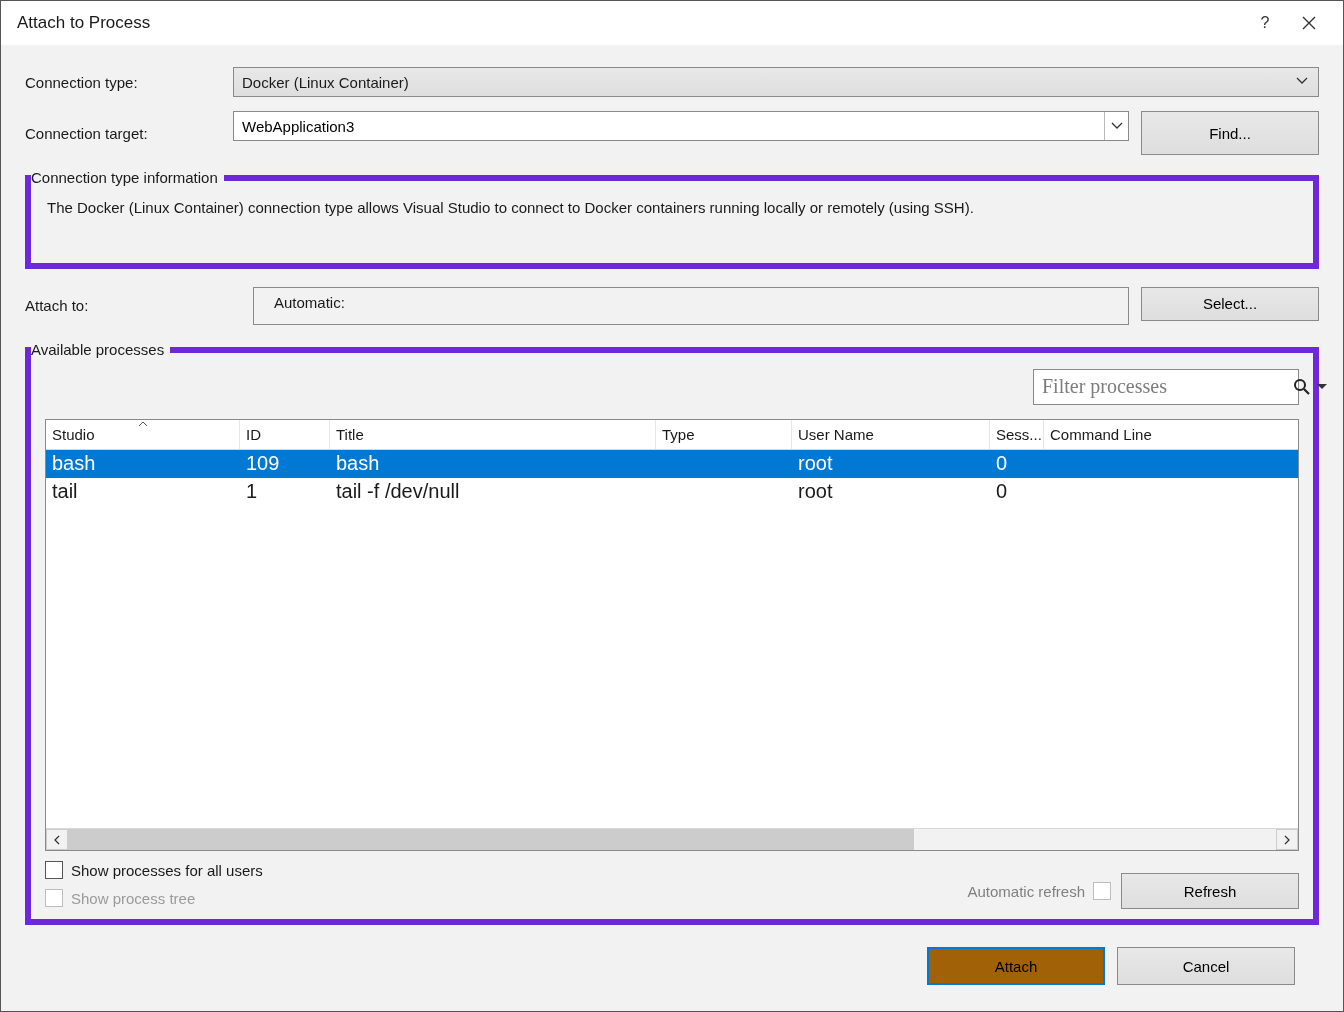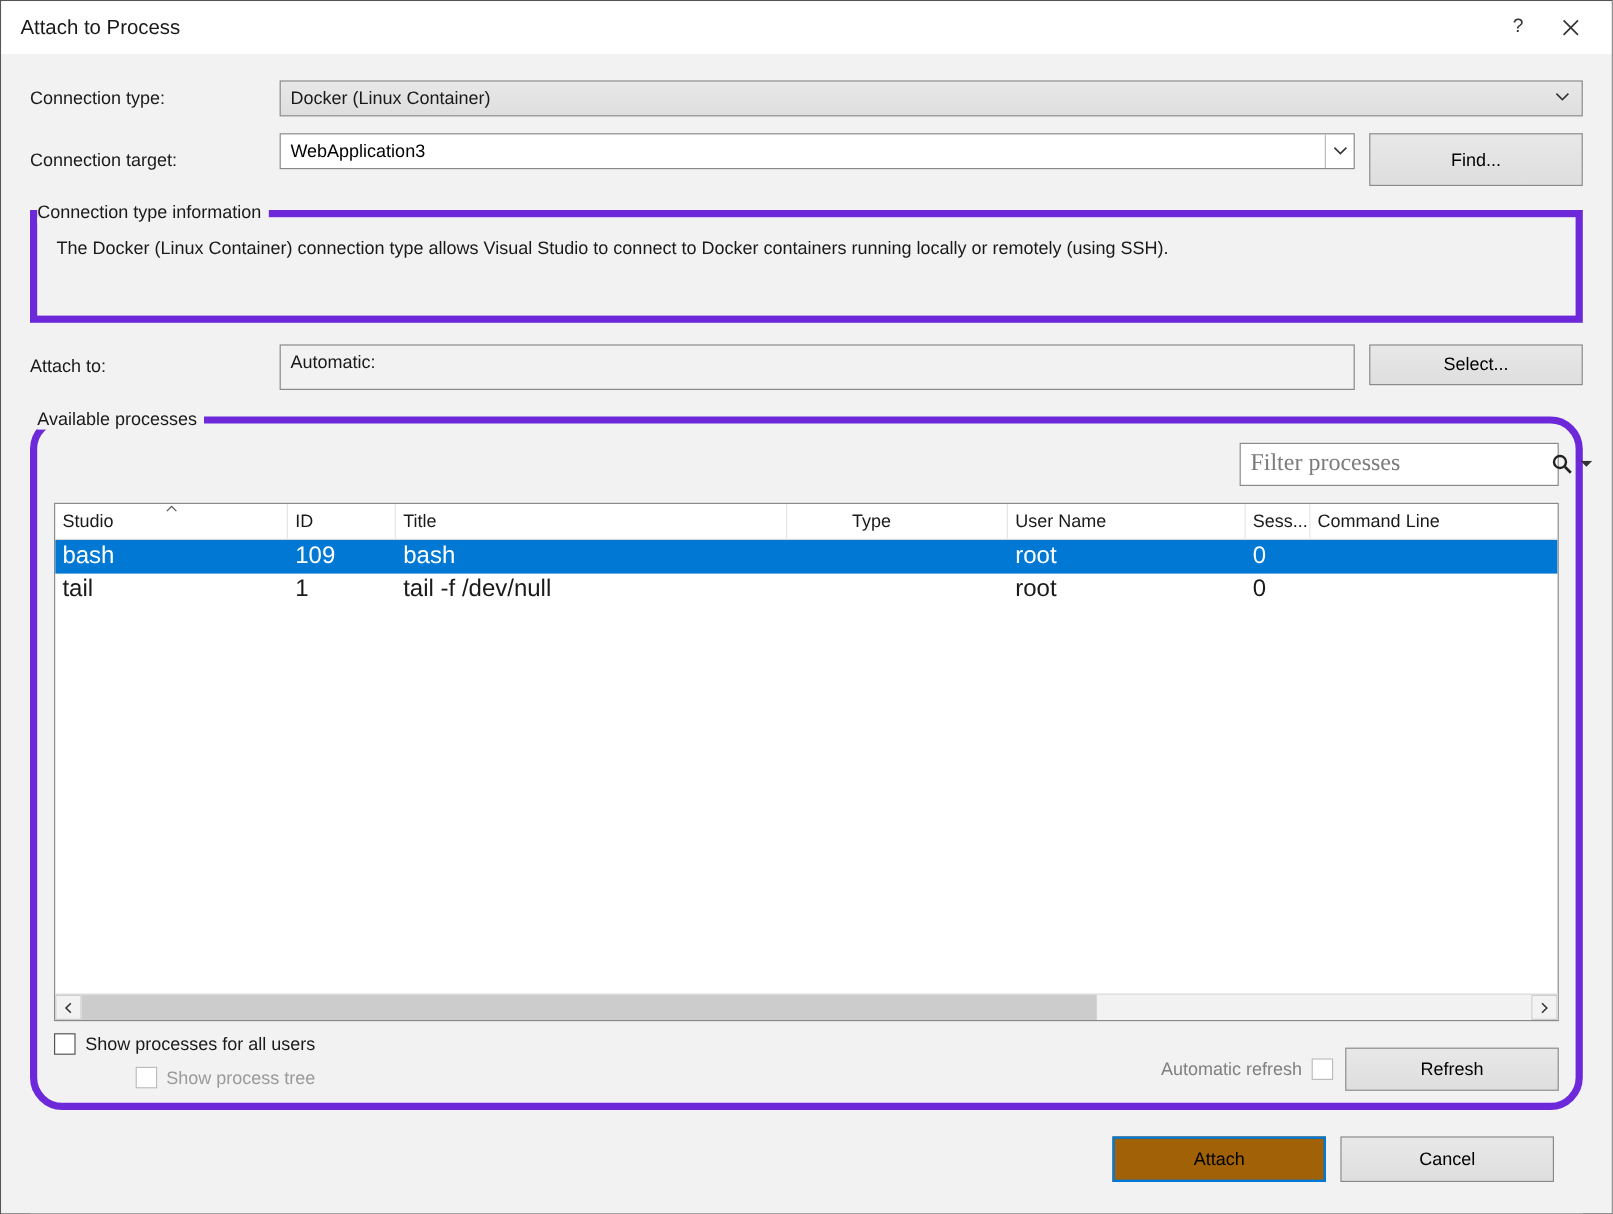--- a/index.html
+++ b/index.html
@@ -140,34 +140,34 @@
   .attach-to-row {
     margin-top: 18px;
     display: flex;
     align-items: center;
   }
   .attach-to-box {
     flex: 1;
     height: 38px;
     border: 1px solid #8a8a8a;
     background: #f2f2f2;
-    padding: 6px 8px;
+    padding: 6px 20px;
     font-size: 15px;
     display: flex;
     align-items: flex-start;
     min-height: 38px;
+    margin-left: 20px;
   }
   
   .procs-group {
     flex: 1;
     margin-top: 22px;
     display: flex;
     flex-direction: column;
     padding-bottom: 10px;
-    border-radius: 27px;
   }
   .filter-row {
     display: flex;
     justify-content: flex-end;
     margin-bottom: 14px;
   }
   .filter-box {
     width: 266px;
     height: 36px;
     border: 1px solid #8a8a8a;
@@ -234,21 +234,21 @@
   }
   .tr.selected { background: #0078d4; color: #fff; }
   .td {
     padding: 0 6px;
     overflow: hidden;
     white-space: nowrap;
   }
   .col-process { width: 194px; }
   .col-id { width: 90px; }
   .col-title { width: 326px; }
-  .col-type { width: 136px; margin-left: 48px; }
+  .col-type { width: 136px; }
   .col-user { width: 198px; }
   .col-sess { width: 54px; }
   .col-cmd { flex: 1; }
   .hscroll {
     height: 22px;
     background: #f2f2f2;
     display: flex;
     align-items: stretch;
     border-top: 1px solid #d8d8d8;
   }
@@ -274,21 +274,21 @@
     width: 70%;
     background: #ccc;
   }
   
   .checks-row {
     display: flex;
     align-items: flex-start;
     margin-top: 10px;
     justify-content: space-between;
   }
-  .checks-left { display: flex; flex-direction: column; gap: 10px; align-items: flex-end; }
+  .checks-left { display: flex; flex-direction: column; gap: 10px; }
   .cbx {
     display: flex;
     align-items: center;
     gap: 8px;
     font-size: 15px;
   }
   .cbx.disabled { color: #9a9a9a; }
   .cbx .box {
     width: 18px;
     height: 18px;

